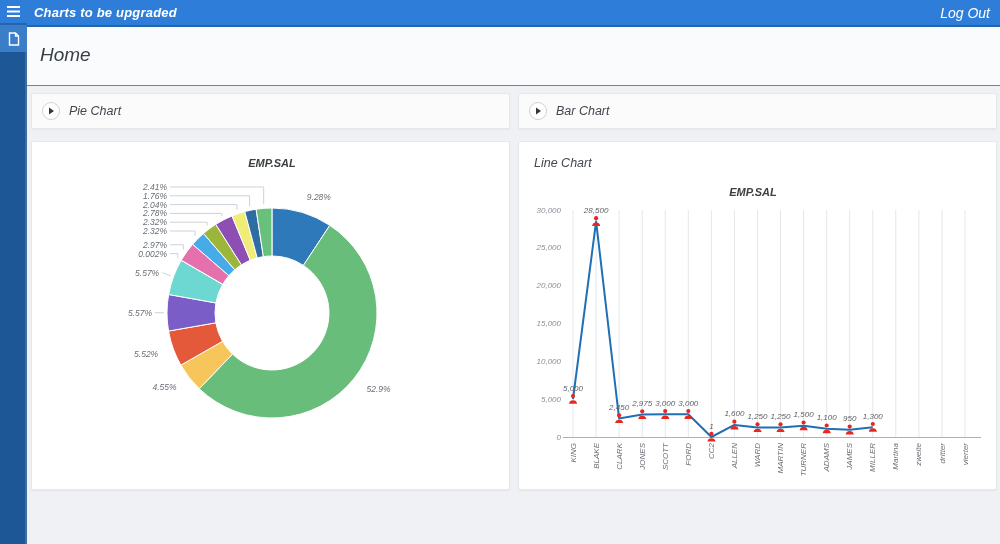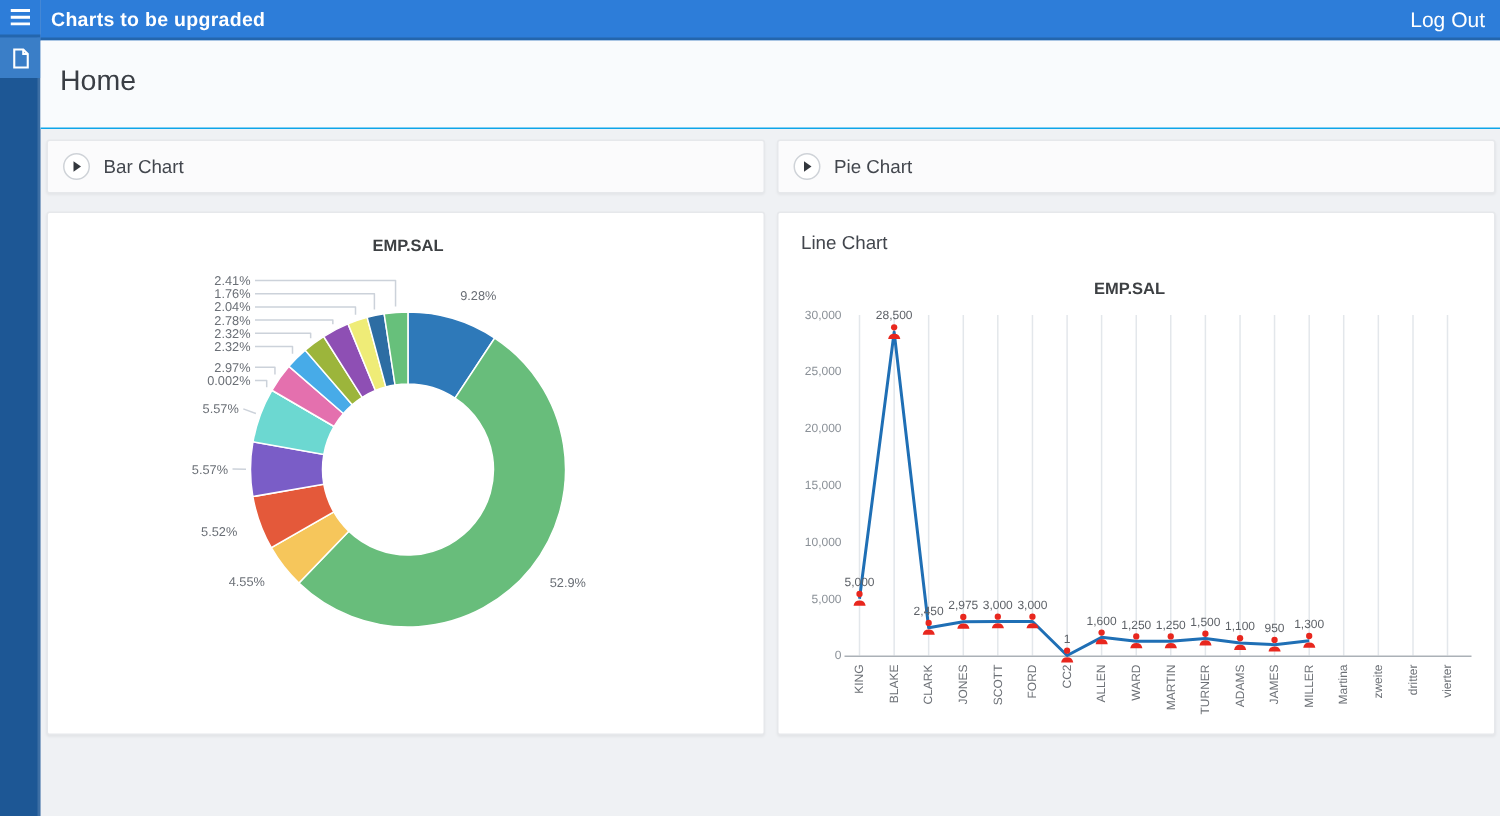--- a/index.html
+++ b/index.html
@@ -1,17 +1,17 @@
 <!DOCTYPE html>
 <html><head>
 <meta charset="utf-8">
 <style>
   html,body{margin:0;padding:0;width:1000px;height:544px;overflow:hidden;
     font-family:"Liberation Sans",sans-serif;background:#eff1f4;}
-  .app{display:flex;width:1000px;height:544px;}
+  .app{display:flex;width:1000px;height:544px;font-style:italic;}
   
   .rail{flex:0 0 27px;width:27px;background:#1d5795;display:flex;flex-direction:column;
     box-shadow:inset -2px 0 0 rgba(255,255,255,.14);}
   .rail-menu{width:27px;height:25px;background:#2d7dd9;border:none;border-bottom:2px solid #2466ad;
     display:flex;align-items:center;justify-content:center;padding:0;cursor:pointer;}
   .rail-item{width:27px;height:27px;background:#3a7ec7;display:flex;align-items:center;
     justify-content:center;cursor:pointer;}
   
   .main{flex:1;min-width:0;display:flex;flex-direction:column;}
   .topbar{height:25px;background:#2d7dd9;border-bottom:2px solid #2466ad;display:flex;
@@ -67,30 +67,30 @@
 
     <div class="content">
       <div class="grid">
 
         <section class="panel collapsed">
           <button class="disclosure">
             <svg width="8" height="8" viewBox="0 0 8 8">
               <polygon points="2,0.5 7,4 2,7.5" fill="#33373d"></polygon>
             </svg>
           </button>
-          <span class="panel-title">Bar Chart</span>
+          <span class="panel-title">Pie Chart</span>
         </section>
 
         <section class="panel collapsed">
           <button class="disclosure">
             <svg width="8" height="8" viewBox="0 0 8 8">
               <polygon points="2,0.5 7,4 2,7.5" fill="#33373d"></polygon>
             </svg>
           </button>
-          <span class="panel-title">Pie Chart</span>
+          <span class="panel-title">Bar Chart</span>
         </section>
 
         <section class="panel expanded">
           <svg id="donut-svg" class="chart" width="480" height="300" viewBox="0 0 480 300">
               <text x="240" y="19" font-size="11" fill="#3d4043" text-anchor="middle" font-weight="bold">EMP.SAL</text>
               <path d="M240.00,60.00 A105,105 0 0 1 297.81,77.35 L271.38,117.42 A57,57 0 0 0 240.00,108.00 Z" fill="#2e79b9" stroke="#fff" stroke-width="1"></path>
               <path d="M297.81,77.35 A105,105 0 1 1 167.26,240.72 L200.51,206.11 A57,57 0 1 0 271.38,117.42 Z" fill="#68bd7b" stroke="#fff" stroke-width="1"></path>
               <path d="M167.26,240.72 A105,105 0 0 1 148.86,217.14 L190.52,193.30 A57,57 0 0 0 200.51,206.11 Z" fill="#f6c65b" stroke="#fff" stroke-width="1"></path>
               <path d="M148.86,217.14 A105,105 0 0 1 136.56,183.05 L183.85,174.80 A57,57 0 0 0 190.52,193.30 Z" fill="#e4593a" stroke="#fff" stroke-width="1"></path>
               <path d="M136.56,183.05 A105,105 0 0 1 136.64,146.49 L183.89,154.95 A57,57 0 0 0 183.85,174.80 Z" fill="#7a5dc7" stroke="#fff" stroke-width="1"></path>

